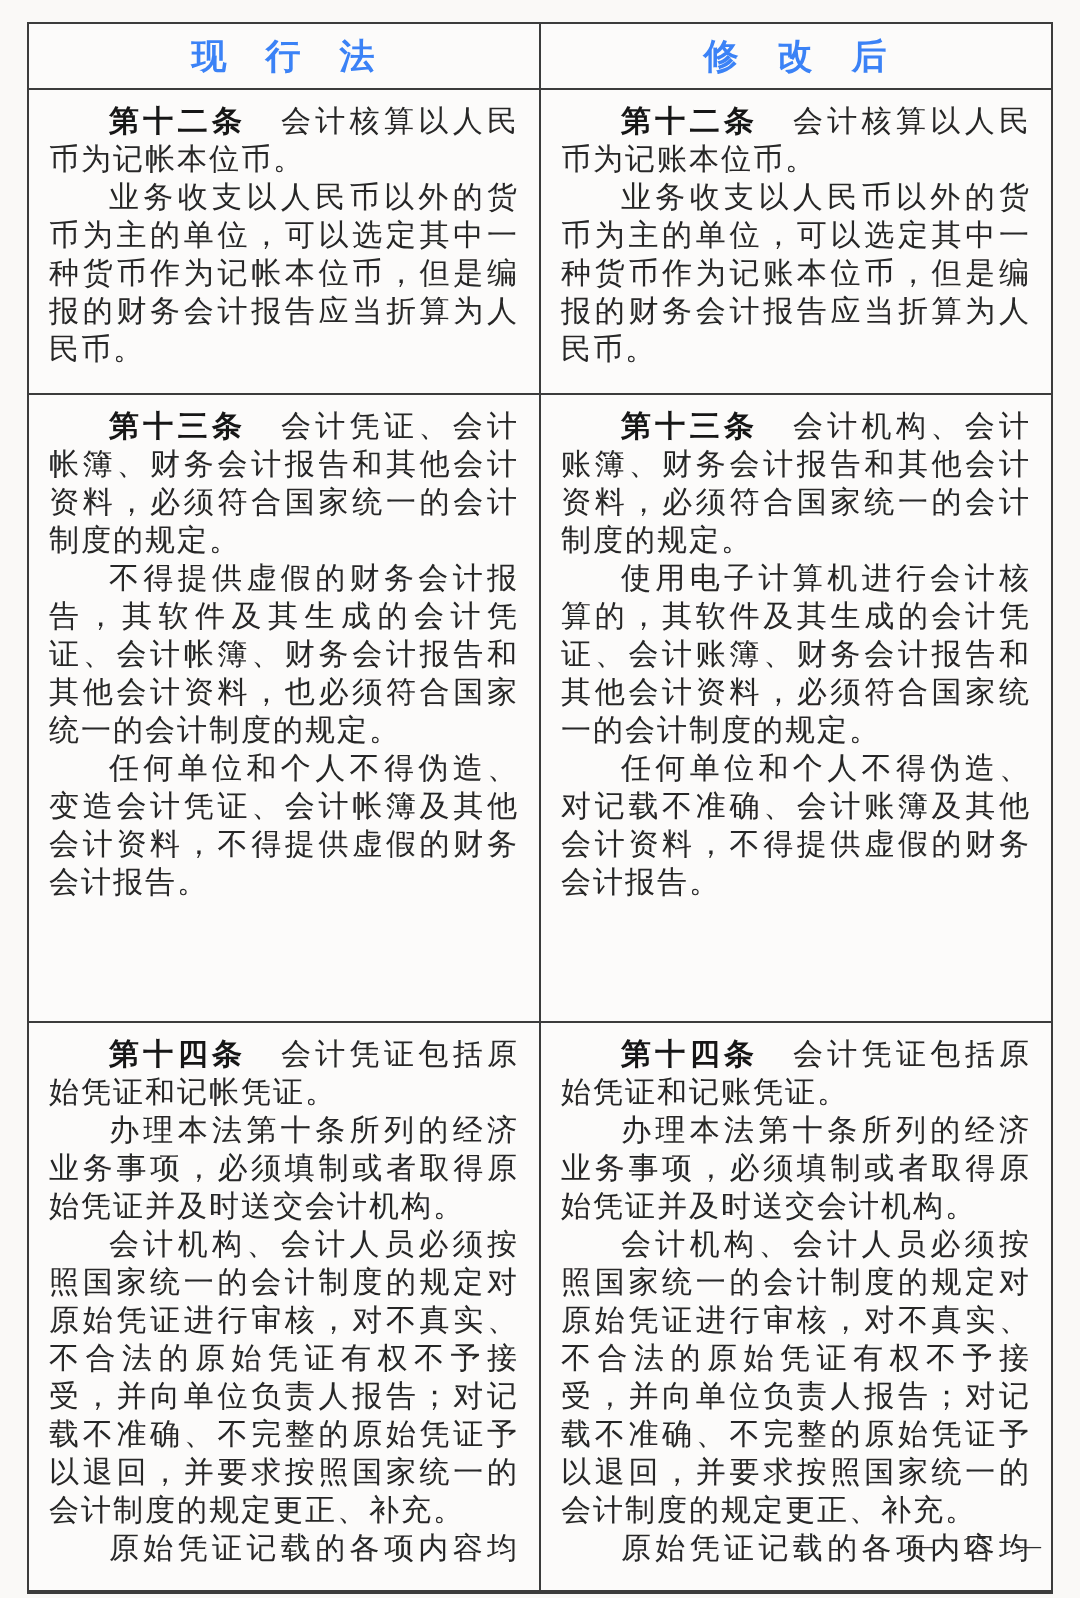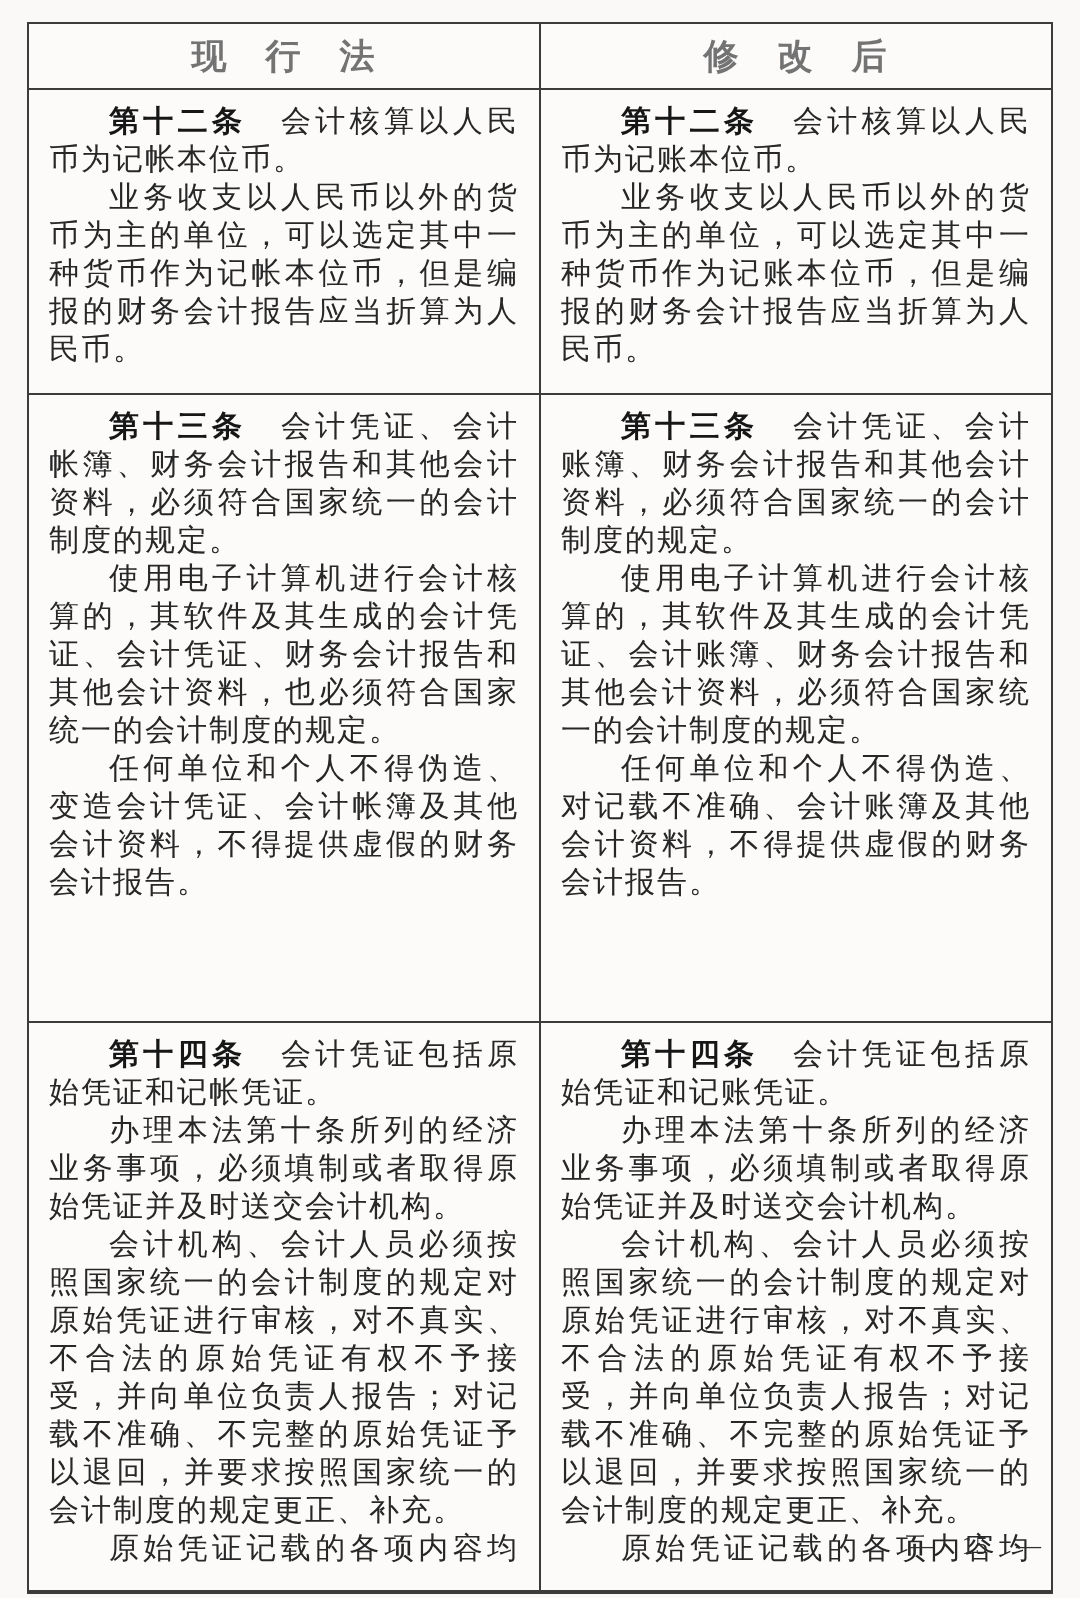--- a/index.html
+++ b/index.html
@@ -37,21 +37,21 @@
     border-bottom-width: 4px;
   }
   th.col-header {
     height: 64px;
     font-family: "Liberation Sans", "DejaVu Sans", sans-serif;
     font-weight: bold;
     font-size: 35px;
     letter-spacing: 2px;
     text-align: center;
     vertical-align: middle;
-    color: #737373;
+    color: #3b82f6;
     padding: 0;
   }
   td.cell {
     width: 50%;
     vertical-align: top;
     padding: 12px 20px 20px 20px;
     overflow: hidden;
   }
   tr.row-12 { height: 305px; }
   tr.row-13 { height: 628px; }
@@ -107,25 +107,25 @@
         </td>
         <td class="cell">
           <p class="para"><span class="term">第十二条</span><span>会计核算以人民币为记账本位币。</span></p>
           <p class="para">业务收支以人民币以外的货币为主的单位，可以选定其中一种货币作为记账本位币，但是编报的财务会计报告应当折算为人民币。</p>
         </td>
       </tr>
 
       <tr class="row-13">
         <td class="cell">
           <p class="para"><span class="term">第十三条</span><span>会计凭证、会计帐簿、财务会计报告和其他会计资料，必须符合国家统一的会计制度的规定。</span></p>
-          <p class="para">使用电子计算机进行会计核算的，其软件及其生成的会计凭证、会计凭证、财务会计报告和其他会计资料，也必须符合国家统一的会计制度的规定。</p>
+          <p class="para">不得提供虚假的财务会计报告，其软件及其生成的会计凭证、会计帐簿、财务会计报告和其他会计资料，也必须符合国家统一的会计制度的规定。</p>
           <p class="para">任何单位和个人不得伪造、变造会计凭证、会计帐簿及其他会计资料，不得提供虚假的财务会计报告。</p>
         </td>
         <td class="cell">
-          <p class="para"><span class="term">第十三条</span><span>会计凭证、会计账簿、财务会计报告和其他会计资料，必须符合国家统一的会计制度的规定。</span></p>
+          <p class="para"><span class="term">第十三条</span><span>会计机构、会计账簿、财务会计报告和其他会计资料，必须符合国家统一的会计制度的规定。</span></p>
           <p class="para">使用电子计算机进行会计核算的，其软件及其生成的会计凭证、会计账簿、财务会计报告和其他会计资料，必须符合国家统一的会计制度的规定。</p>
           <p class="para">任何单位和个人不得伪造、对记载不准确、会计账簿及其他会计资料，不得提供虚假的财务会计报告。</p>
         </td>
       </tr>
 
       <tr class="row-14 last-row">
         <td class="cell">
           <p class="para"><span class="term">第十四条</span><span>会计凭证包括原始凭证和记帐凭证。</span></p>
           <p class="para">办理本法第十条所列的经济业务事项，必须填制或者取得原始凭证并及时送交会计机构。</p>
           <p class="para">会计机构、会计人员必须按照国家统一的会计制度的规定对原始凭证进行审核，对不真实、不合法的原始凭证有权不予接受，并向单位负责人报告；对记载不准确、不完整的原始凭证予以退回，并要求按照国家统一的会计制度的规定更正、补充。</p>

